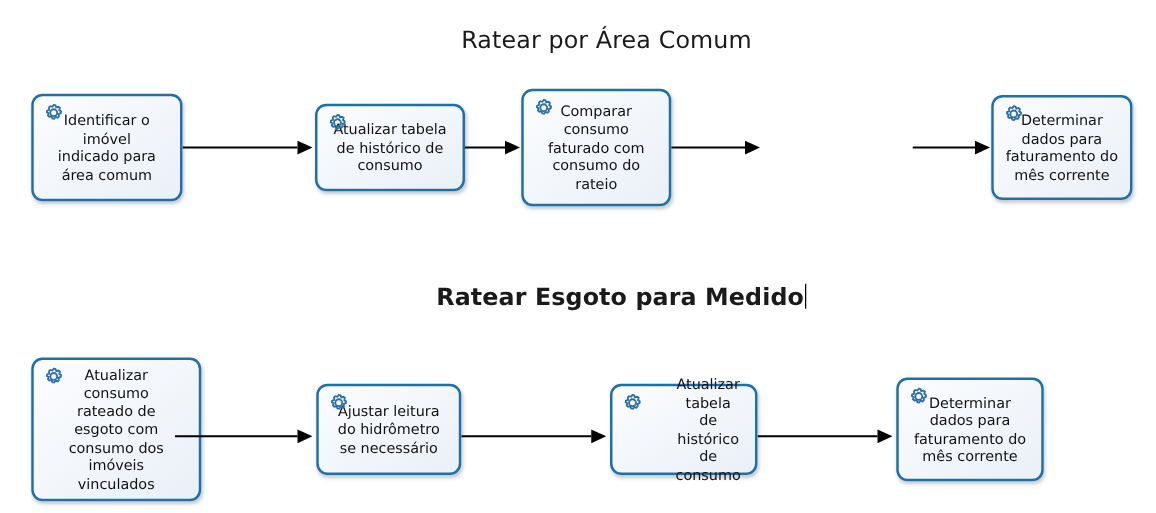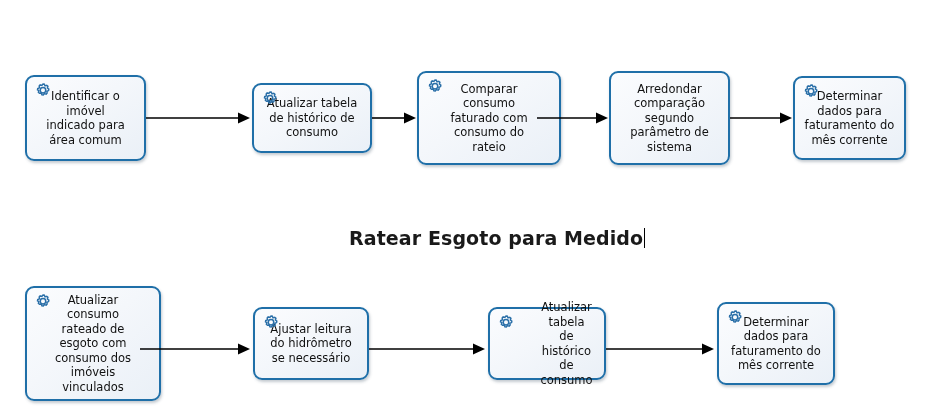--- a/index.html
+++ b/index.html
@@ -71,20 +71,23 @@
     height: 12px;
     display: block;
   }
   .connector svg { display: block; }
 </style>
 </head>
 <body>
 
 <div class="canvas">
 
+  <div class="diagram-title" style="left:369px; top:21px;">
+    <span>Ratear por Área Comum</span>
+  </div>
 
   <div class="proc-box" style="left:25px; top:75px; width:121px; height:86px;">
     <span class="gear-icon">
       <svg viewBox="0 0 24 24" width="22" height="22">
         <g fill="none" stroke="#2a6fa8" stroke-width="1.6">
           <path d="M12 3.2l1.5.25.7 1.9 1.9-.55 1.25 1.0-.55 1.9 1.55 1.2-.25 1.55-1.9.7.3 1.95-1.05 1.2-1.9-.55-1.2 1.55-1.55-.25-.7-1.9-1.95.3-1.2-1.05.55-1.9L6 9.7l.25-1.55 1.9-.7L7.85 5.5l1.05-1.2 1.9.55z"></path>
           <circle cx="12" cy="10" r="3.0"></circle>
         </g>
       </svg>
     </span>
@@ -115,21 +118,21 @@
 consumo</span>
   </div>
 
   <span class="connector" style="left:372px; top:112px; width:44px;">
     <svg width="44" height="12" viewBox="0 0 44 12">
       <line x1="0" y1="6" x2="32" y2="6" stroke="#000" stroke-width="1.6"></line>
       <polygon points="32,0.5 44,6 32,11.5" fill="#000"></polygon>
     </svg>
   </span>
 
-  <div class="proc-box" style="left:417px; top:71px; width:144px; height:94px;">
+  <div class="proc-box" style="left:417px; top:71px; width:120px; height:94px;">
     <span class="gear-icon">
       <svg viewBox="0 0 24 24" width="22" height="22">
         <g fill="none" stroke="#2a6fa8" stroke-width="1.6">
           <path d="M12 3.2l1.5.25.7 1.9 1.9-.55 1.25 1.0-.55 1.9 1.55 1.2-.25 1.55-1.9.7.3 1.95-1.05 1.2-1.9-.55-1.2 1.55-1.55-.25-.7-1.9-1.95.3-1.2-1.05.55-1.9L6 9.7l.25-1.55 1.9-.7L7.85 5.5l1.05-1.2 1.9.55z"></path>
           <circle cx="12" cy="10" r="3.0"></circle>
         </g>
       </svg>
     </span>
     <span class="proc-label">Comparar
 consumo
@@ -138,27 +141,20 @@
 rateio</span>
   </div>
 
   <span class="connector" style="left:537px; top:112px; width:71px;">
     <svg width="71" height="12" viewBox="0 0 71 12">
       <line x1="0" y1="6" x2="59" y2="6" stroke="#000" stroke-width="1.6"></line>
       <polygon points="59,0.5 71,6 59,11.5" fill="#000"></polygon>
     </svg>
   </span>
 
-  <div class="proc-box" style="left:609px; top:71px; width:121px; height:94px;">
-    <span class="proc-label">Arredondar
-comparação
-segundo
-parâmetro de
-sistema</span>
-  </div>
 
   <span class="connector" style="left:730px; top:112px; width:62px;">
     <svg width="62" height="12" viewBox="0 0 62 12">
       <line x1="0" y1="6" x2="50" y2="6" stroke="#000" stroke-width="1.6"></line>
       <polygon points="50,0.5 62,6 50,11.5" fill="#000"></polygon>
     </svg>
   </span>
 
   <div class="proc-box" style="left:793px; top:76px; width:113px; height:84px;">
     <span class="gear-icon">

